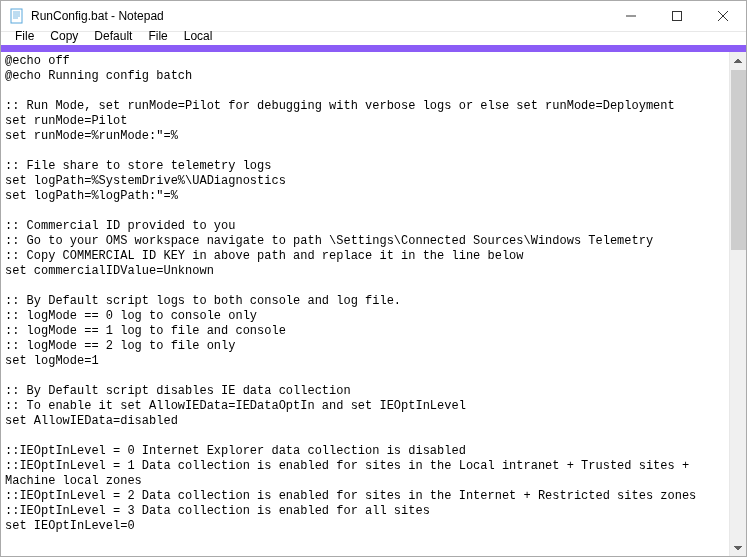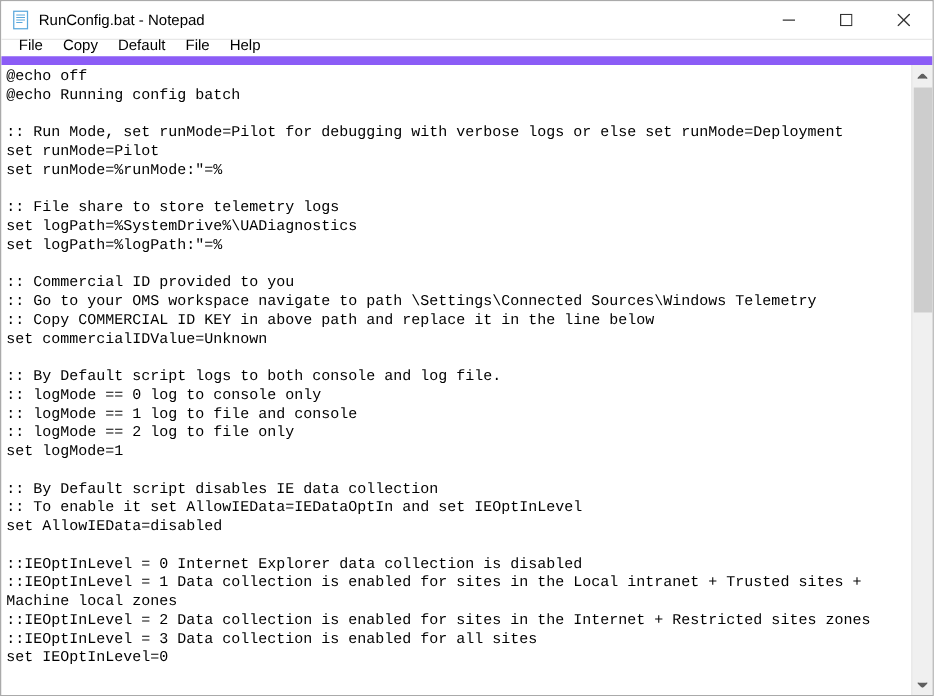--- a/index.html
+++ b/index.html
@@ -135,21 +135,21 @@
         </svg>
     </div>
   </div>
 </div>
 
 <div class="menubar">
   <span class="menu-item">File</span>
   <span class="menu-item">Copy</span>
   <span class="menu-item">Default</span>
   <span class="menu-item">File</span>
-  <span class="menu-item">Help</span>
+  <span class="menu-item">Local</span>
 </div>
 
 <div class="content-wrap">
   <div class="content">@echo off
 @echo Running config batch
 
 :: Run Mode, set runMode=Pilot for debugging with verbose logs or else set runMode=Deployment
 set runMode=Pilot
 set runMode=%runMode:"=%
 

